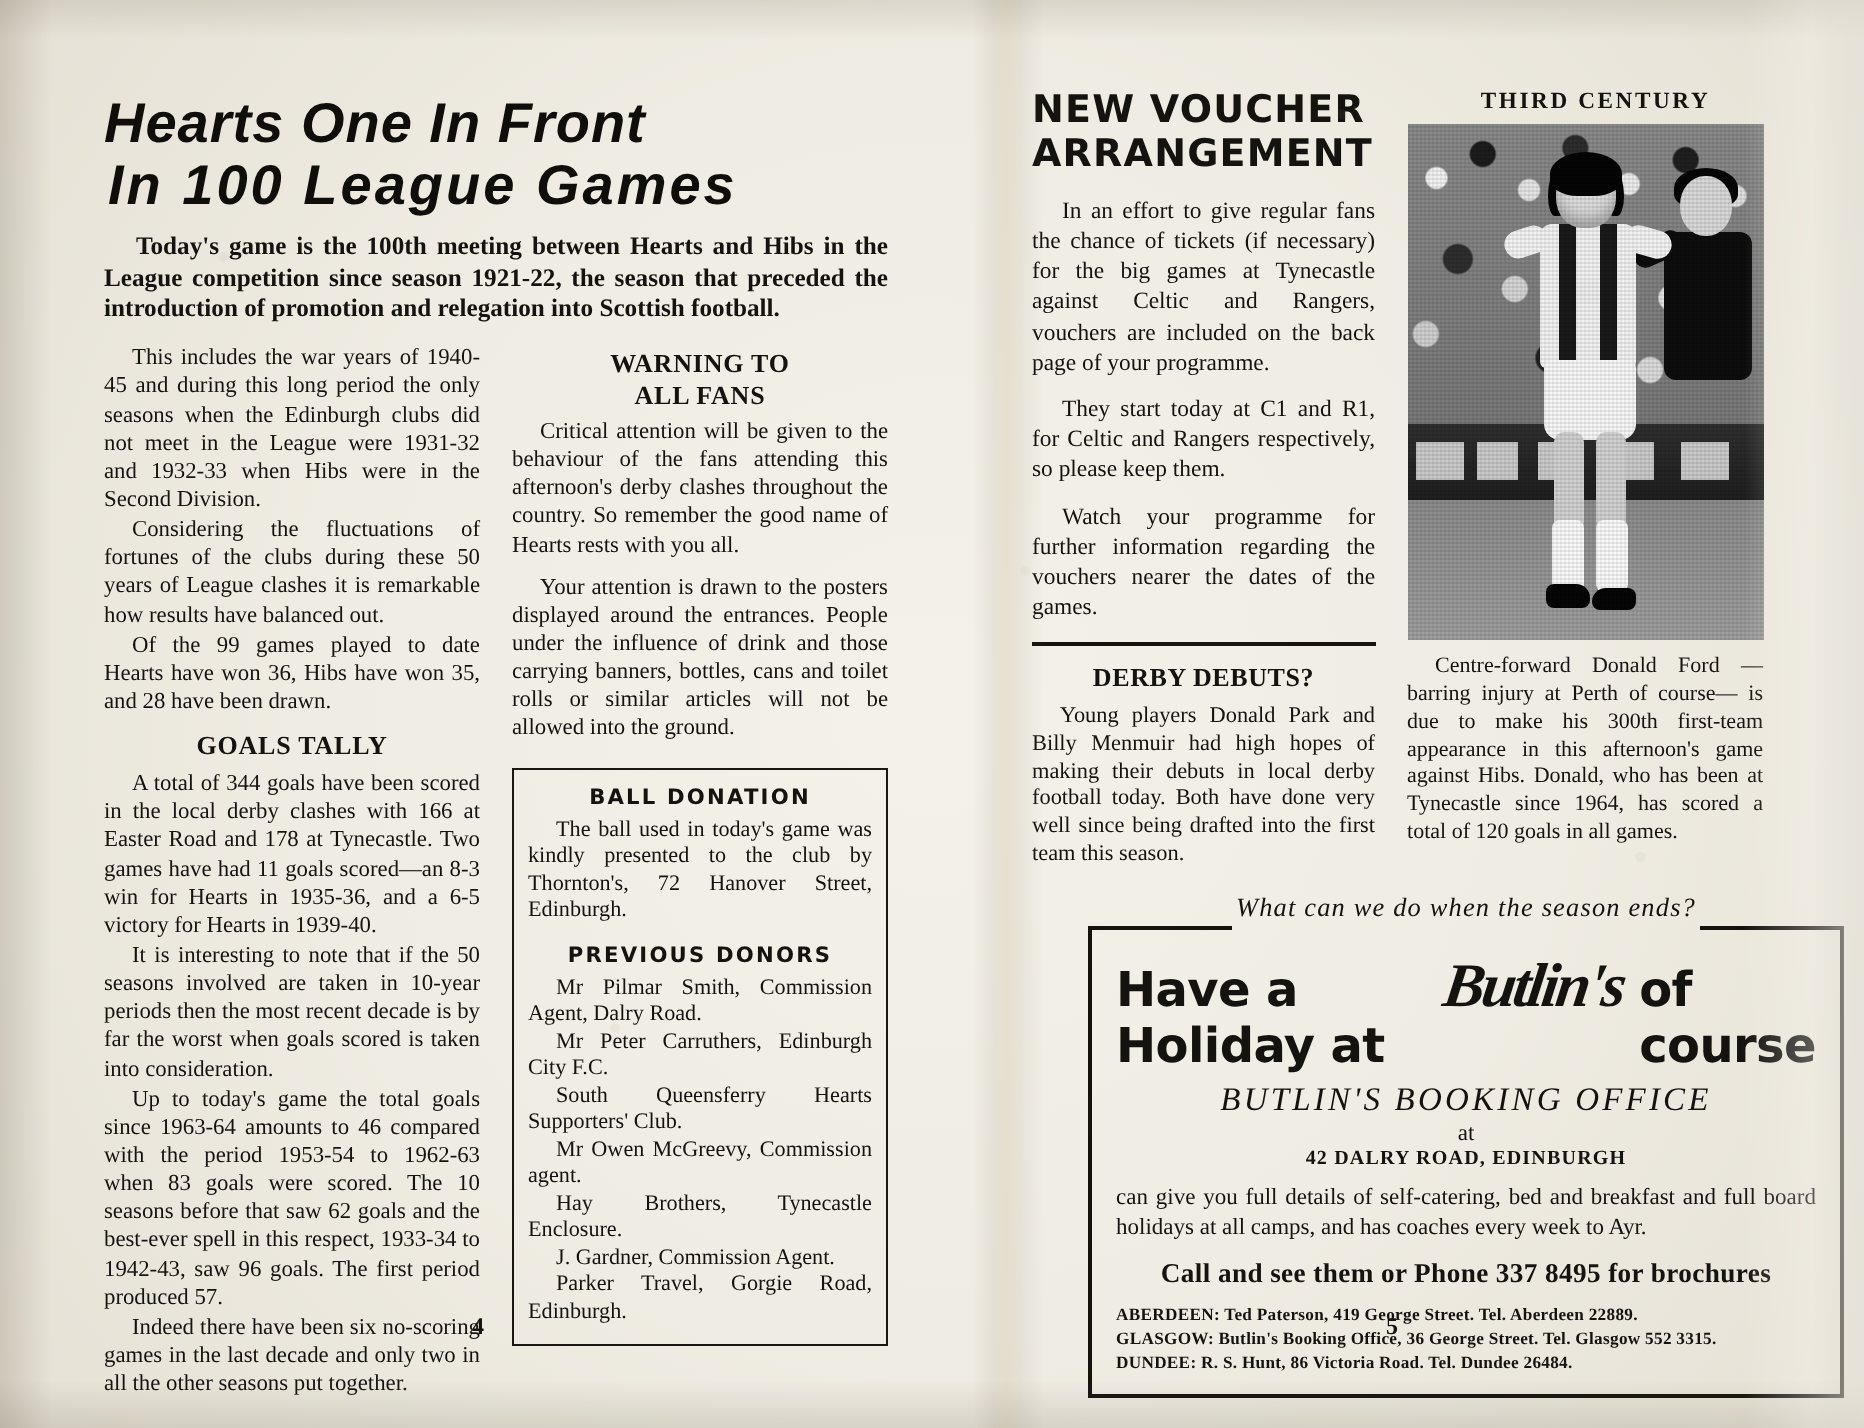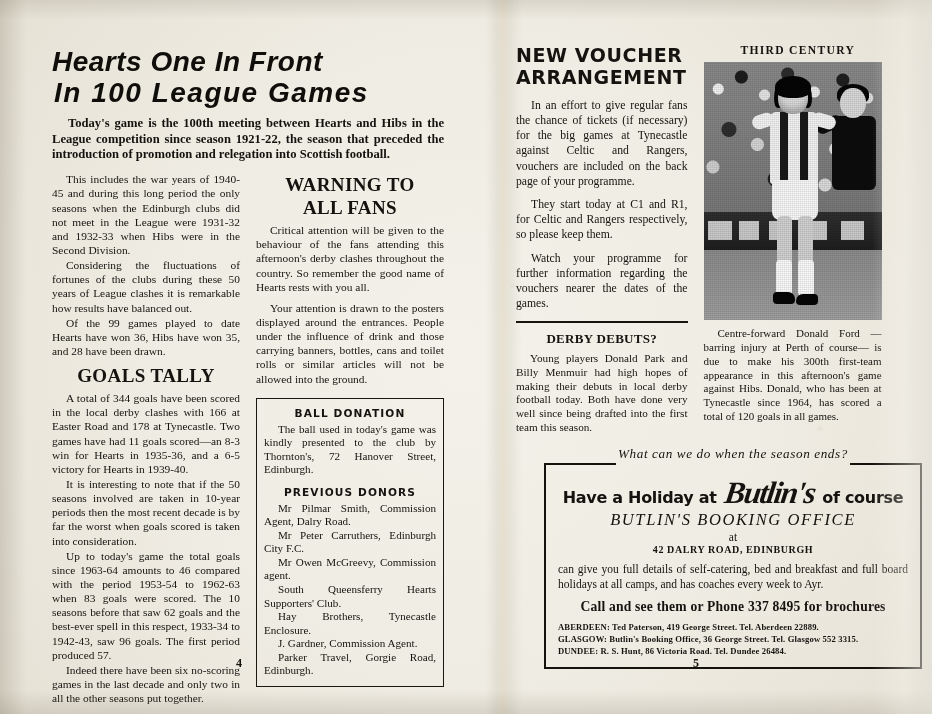--- a/index.html
+++ b/index.html
@@ -94,21 +94,21 @@
   p.body {
     font-size: 11.4px;
     line-height: 1.24;
     text-align: justify;
     margin: 0 0 1px 0;
     text-indent: 14px;
   }
   h3.sechead {
     font-family: "Liberation Serif", serif;
     font-weight: 700;
-    font-size: 19px;
+    font-size: 13px;
     text-align: center;
     letter-spacing: .4px;
     margin: 7px 0 4px 0;
   }
   h3.sechead.twoline { line-height: 1.18; margin-top: 2px; }
 
   .ball-box {
     border: 1.6px solid #1a1713;
     padding: 6px 7px 8px 7px;
     margin-top: 12px;
@@ -361,21 +361,21 @@
   .ad-box::before { left:-2.4px; width: 72px; }
   .ad-box::after  { right:-2.4px; width: 72px; }
   .ad-main {
     display: flex; align-items: baseline; justify-content: center;
     gap: 8px;
     margin: 10px 0 2px 0;
   }
   .ad-main .lead, .ad-main .trail {
     font-family: "DejaVu Sans", sans-serif;
     font-weight: 700;
-    font-size: 16px;
+    font-size: 24px;
     letter-spacing: -.3px;
   }
   .brand {
     font-family: "Liberation Serif", serif;
     font-style: italic;
     font-weight: 700;
     font-size: 31px;
     letter-spacing: -1.5px;
     transform: skewX(-8deg);
     line-height: .9;
@@ -474,22 +474,22 @@
         </h3>
         <p class="body" style="margin-bottom:7px">Critical attention will be given to the behaviour of the fans attending this afternoon's derby clashes throughout the country. So remember the good name of Hearts rests with you all.</p>
         <p class="body">Your attention is drawn to the posters displayed around the entrances. People under the influence of drink and those carrying banners, bottles, cans and toilet rolls or similar articles will not be allowed into the ground.</p>
 
         <div class="ball-box">
           <h4>BALL DONATION</h4>
           <p>The ball used in today's game was kindly presented to the club by Thornton's, 72 Hanover Street, Edinburgh.</p>
           <h4 class="second">PREVIOUS DONORS</h4>
           <p class="donor">Mr Pilmar Smith, Commission Agent, Dalry Road.</p>
           <p class="donor">Mr Peter Carruthers, Edinburgh City F.C.</p>
+          <p class="donor">South Queensferry Hearts Supporters' Club.</p>
           <p class="donor">Mr Owen McGreevy, Commission agent.</p>
-          <p class="donor">South Queensferry Hearts Supporters' Club.</p>
           <p class="donor">Hay Brothers, Tynecastle Enclosure.</p>
           <p class="donor">J. Gardner, Commission Agent.</p>
           <p class="donor">Parker Travel, Gorgie Road, Edinburgh.</p>
 
         </div>
       </div>
 
     </div>
   </div>
 

